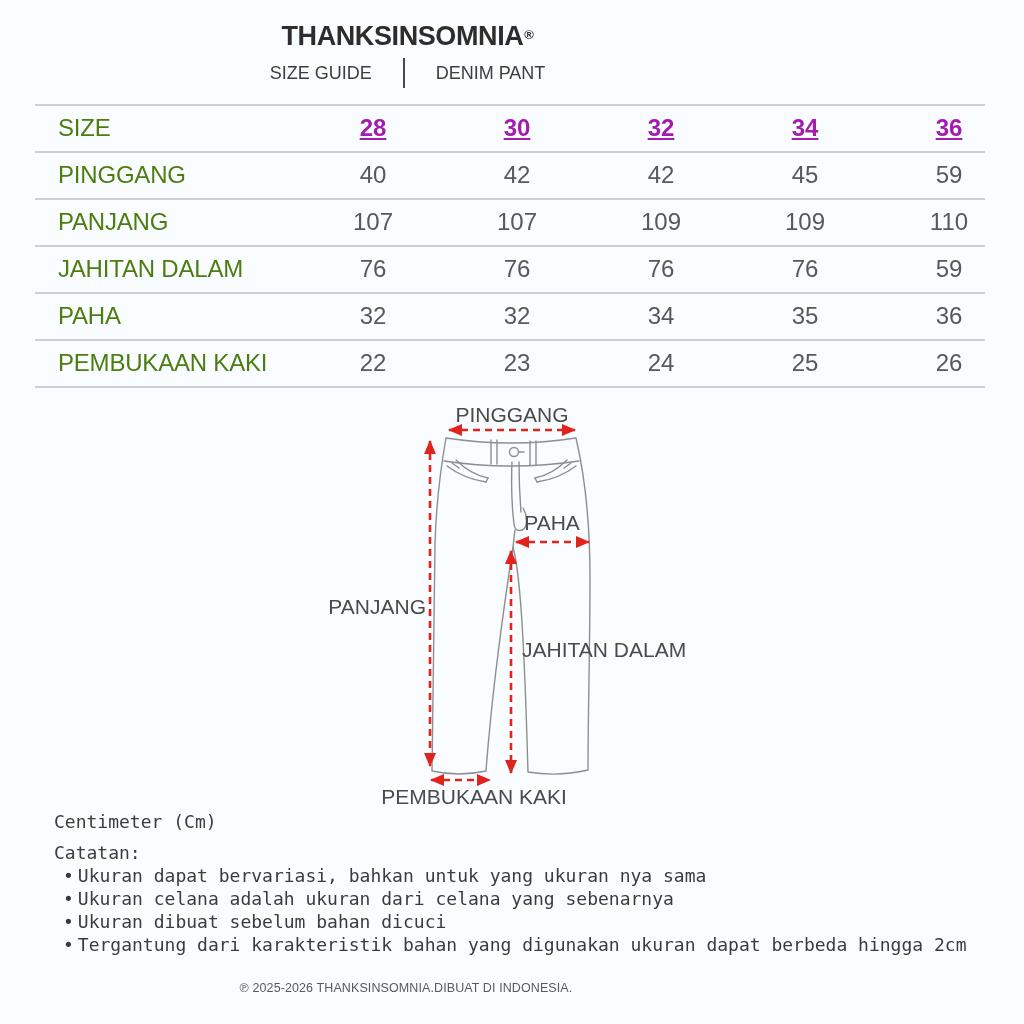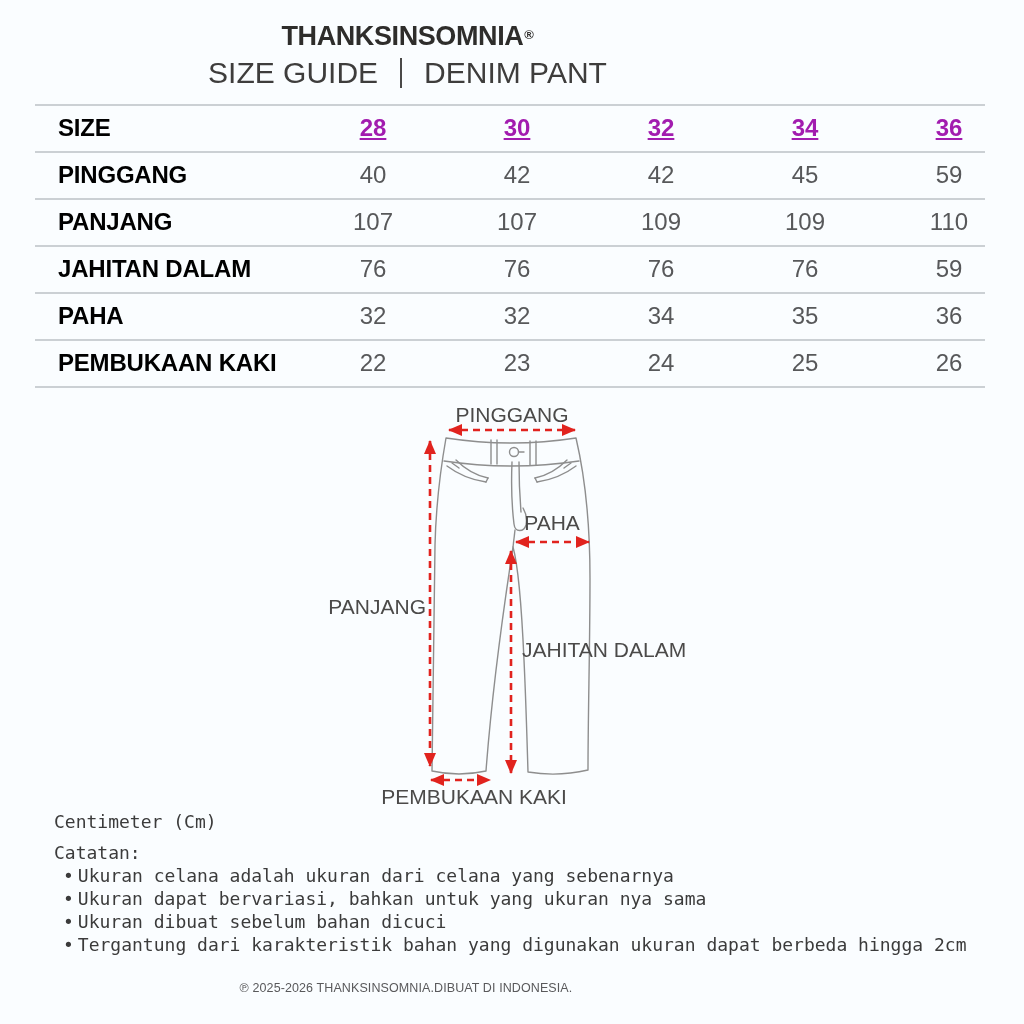--- a/index.html
+++ b/index.html
@@ -13,34 +13,34 @@
   .canvas{position:relative;width:1024px;height:1024px;}
 
   
   .header{position:absolute;top:20px;left:0;width:815px;text-align:center;}
   .brand{
     font-size:27px;font-weight:bold;letter-spacing:-0.4px;color:#2e2d2b;
     line-height:30px;
   }
   .brand sup{font-size:13px;font-weight:bold;vertical-align:6px;margin-left:1px;}
   .subtitle{
-    margin-top:7px;font-size:30px;color:#3e3d3c;line-height:30px;
-    display:flex;align-items:flex-start;justify-content:center;
+    margin-top:7px;font-size:18px;color:#3e3d3c;line-height:30px;
+    display:flex;align-items:flex-start;justify-content:center;gap:9px;
   }
   .subtitle .sep{
     display:inline-block;width:2px;height:30px;background:#4a4948;margin:0 22px;
   }
 
   
   .size-table{position:absolute;left:35px;top:104px;width:986px;height:284px;}
   .divider{position:absolute;left:0;width:950px;height:1.5px;background:#cbd0d4;}
   .trow{display:flex;height:47px;align-items:center;}
   .tlabel{
     width:266px;box-sizing:border-box;padding-left:23px;
-    font-size:24px;font-weight:bold;color:#000000;letter-spacing:-0.2px;
+    font-size:24px;font-weight:normal;color:#4d7c0f;letter-spacing:-0.2px;
   }
   .tval{width:144px;text-align:center;font-size:24px;color:#57585a;}
   .trow.head .tval{font-weight:bold;color:#a21caf;text-decoration:underline;}
 
   
   .diagram-svg{position:absolute;left:0;top:0;width:1024px;height:1024px;}
   .dlabel{
     position:absolute;font-size:21px;color:#4b4a49;white-space:nowrap;line-height:22px;
   }
   .dl-pinggang{left:512px;top:404px;transform:translateX(-50%);}
@@ -190,22 +190,22 @@
 
   <div class="dlabel dl-pinggang">PINGGANG</div>
   <div class="dlabel dl-panjang">PANJANG</div>
   <div class="dlabel dl-paha">PAHA</div>
   <div class="dlabel dl-jahitan">JAHITAN DALAM</div>
   <div class="dlabel dl-pembukaan">PEMBUKAAN KAKI</div>
 
   <div class="notes">
     <div class="note-unit">Centimeter (Cm)</div>
     <div class="note-title">Catatan:</div>
+    <div class="note-item"><span class="bullet">•</span><span>Ukuran dapat bervariasi, bahkan untuk yang ukuran nya sama</span></div>
     <div class="note-item"><span class="bullet">•</span><span>Ukuran celana adalah ukuran dari celana yang sebenarnya</span></div>
-    <div class="note-item"><span class="bullet">•</span><span>Ukuran dapat bervariasi, bahkan untuk yang ukuran nya sama</span></div>
     <div class="note-item"><span class="bullet">•</span><span>Ukuran dibuat sebelum bahan dicuci</span></div>
     <div class="note-item"><span class="bullet">•</span><span>Tergantung dari karakteristik bahan yang digunakan ukuran dapat berbeda hingga 2cm</span></div>
   </div>
 
   <div class="footer">
     <div>℗ 2025-2026 THANKSINSOMNIA.DIBUAT DI INDONESIA.</div>
   </div>
 
 </div>
 

